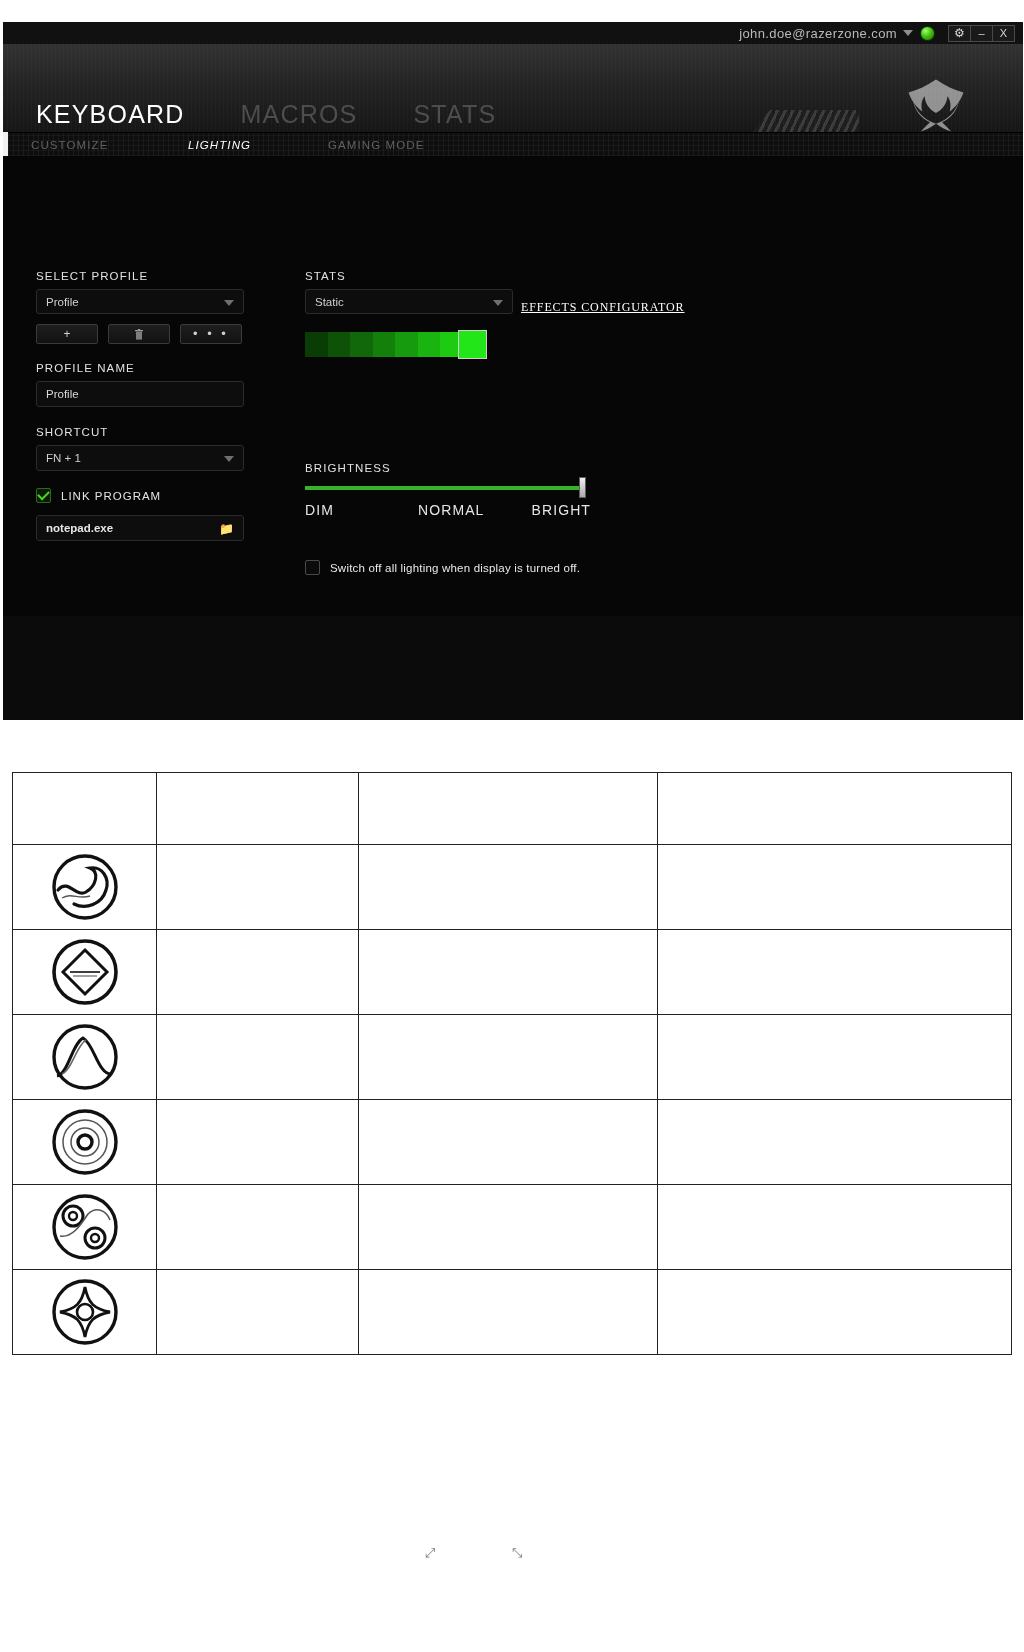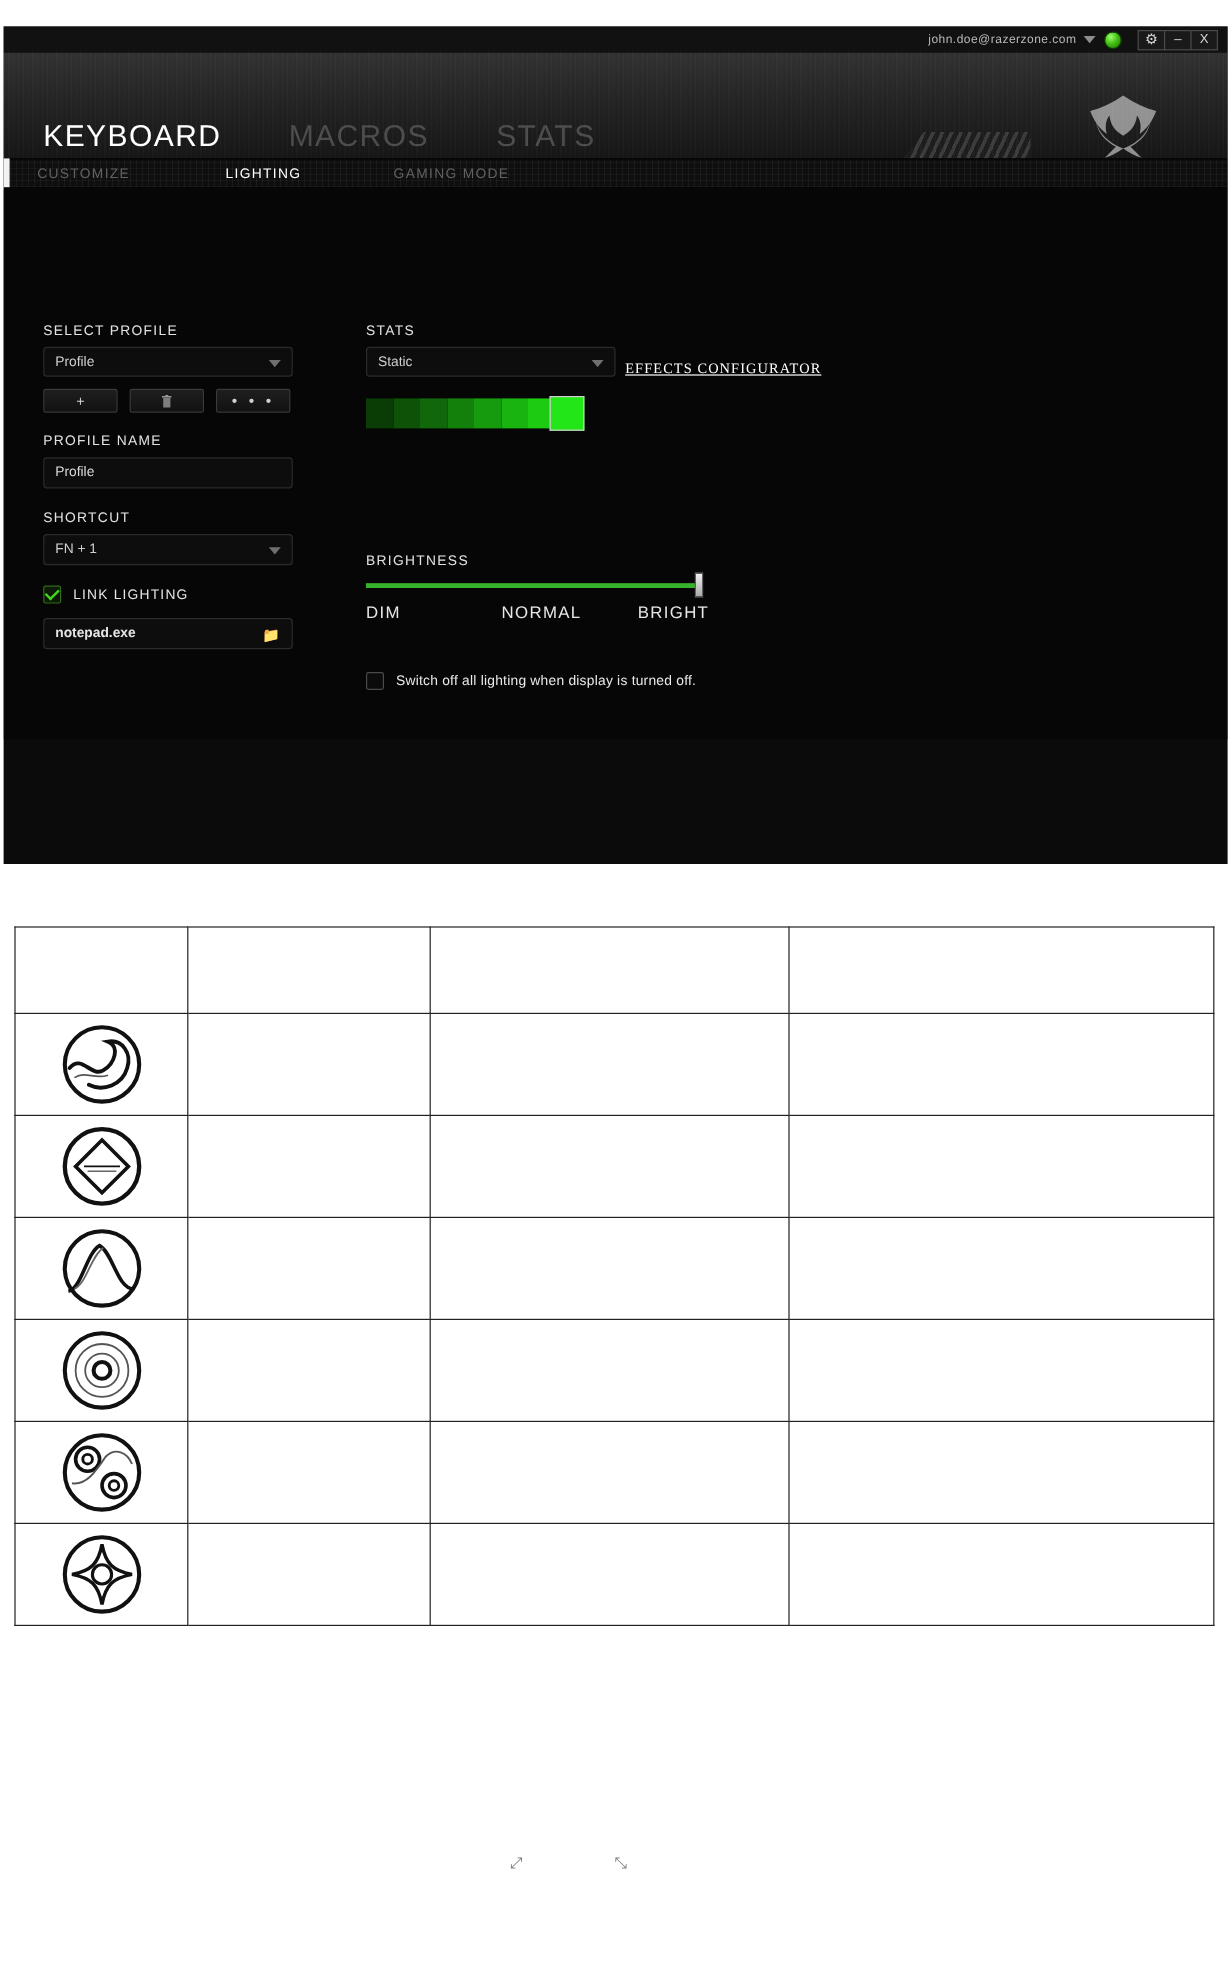--- a/index.html
+++ b/index.html
@@ -26,21 +26,21 @@
     left: 0; top: 0;
     width: 100%; height: 22px;
     background: #111112;
     display: flex;
     align-items: center;
     justify-content: flex-end;
     padding-right: 8px;
   }
   .account-email {
     color: #b9b9b9;
-    font-size: 10px;
+    font-size: 13px;
     letter-spacing: .4px;
     margin-right: 6px;
     padding-left: 48px;
   }
   .caret-down {
     width: 0; height: 0;
     border-left: 5px solid transparent;
     border-right: 5px solid transparent;
     border-top: 6px solid #8e8e8e;
     margin-right: 7px;
@@ -120,21 +120,21 @@
                       repeating-linear-gradient(0deg, rgba(255,255,255,.04) 0 1px, transparent 1px 5px);
     display: flex;
     align-items: center;
   }
   .sub-tab {
     font-size: 11.5px;
     letter-spacing: 1.1px;
     color: #616163;
     position: absolute;
   }
-  .sub-tab.active { color: #ffffff; }
+  .sub-tab.active { color: #ffffff; font-style: italic; }
   .sub-tab-0 { left: 28px; }
   .sub-tab-1 { left: 185px; }
   .sub-tab-2 { left: 325px; }
 
   .side-tab {
     position: absolute;
     left: -3px; top: 110px;
     width: 8px; height: 26px;
     background: #f2f2f2;
   }
@@ -476,21 +476,21 @@
       </div>
 
       <div class="field-label" style="margin-top:19px;">SHORTCUT</div>
       <div class="dropdown" style="height:26px;">
         <span>FN + 1</span>
         <span class="caret"></span>
       </div>
 
       <div class="check-row">
         <span class="checkbox checked"></span>
-        <span class="check-label">LINK LIGHTING</span>
+        <span class="check-label">LINK PROGRAM</span>
       </div>
 
       <div class="file-input">
         <span>notepad.exe</span>
         <span class="folder-glyph">📁</span>
       </div>
     </div>
 
     <div class="col-right">
       <div class="field-label">STATS</div>

